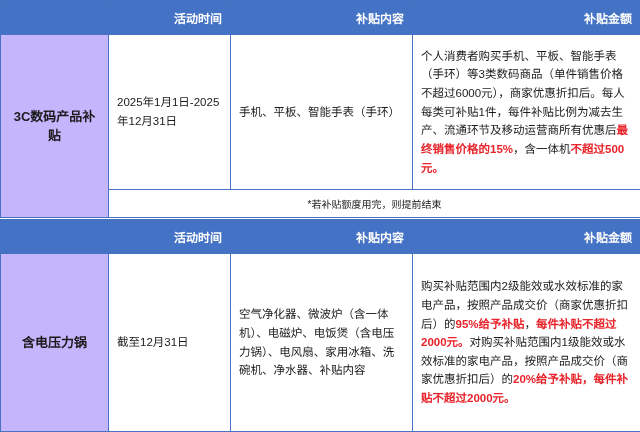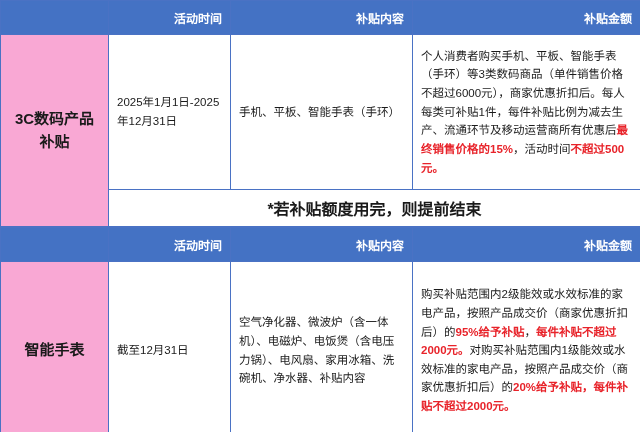--- a/index.html
+++ b/index.html
@@ -42,48 +42,47 @@
     color: #ffffff;
     font-weight: bold;
     text-align: right;
     font-size: 12px;
     height: 34px;
   }
   .hdr.blank {
     background: #4472c4;
   }
   .cat {
-    background: #f9a8d4;
+    background: #c4b5fd;
     color: #1a1a1a;
     font-weight: bold;
     text-align: center;
-    font-size: 15px;
+    font-size: 13px;
     line-height: 1.5;
   }
   .cell {
     font-size: 11.5px;
     color: #1a1a1a;
     line-height: 1.62;
     text-align: left;
   }
   .cell.center {
     text-align: left;
   }
   .amount {
     font-size: 11.5px;
     line-height: 1.62;
     color: #1a1a1a;
     text-align: left;
   }
   .note {
     text-align: center;
-    font-size: 16px;
+    font-size: 10px;
     color: #1a1a1a;
     height: 28px;
-    font-weight: bold;
   }
   .em-red {
     color: #e8232a;
     font-weight: bold;
   }
   .gap {
     height: 2px;
     background: #ffffff;
   }
   .row-tall-1 { height: 155px; }
@@ -105,21 +104,21 @@
       <tr>
         <td class="hdr blank"></td>
         <td class="hdr">活动时间</td>
         <td class="hdr">补贴内容</td>
         <td class="hdr">补贴金额</td>
       </tr>
       <tr class="row-tall-1">
         <td class="cat" rowspan="2">3C数码产品补贴</td>
         <td class="cell center">2025年1月1日-2025年12月31日</td>
         <td class="cell">手机、平板、智能手表（手环）</td>
-        <td class="amount"><span>个人消费者购买手机、平板、智能手表（手环）等3类数码商品（单件销售价格不超过6000元），商家优惠折扣后。每人每类可补贴1件，每件补贴比例为减去生产、流通环节及移动运营商所有优惠后</span><span class="em-red">最终销售价格的15%</span><span>，活动时间</span><span class="em-red">不超过500元。</span></td>
+        <td class="amount"><span>个人消费者购买手机、平板、智能手表（手环）等3类数码商品（单件销售价格不超过6000元），商家优惠折扣后。每人每类可补贴1件，每件补贴比例为减去生产、流通环节及移动运营商所有优惠后</span><span class="em-red">最终销售价格的15%</span><span>，含一体机</span><span class="em-red">不超过500元。</span></td>
       </tr>
       <tr>
         <td class="note" colspan="3">*若补贴额度用完，则提前结束</td>
       </tr>
     </tbody>
   </table>
 
   <div class="gap"></div>
 
   <table class="subsidy">
@@ -130,21 +129,21 @@
         <col class="c4">
     </colgroup>
     <tbody>
       <tr>
         <td class="hdr blank"></td>
         <td class="hdr">活动时间</td>
         <td class="hdr">补贴内容</td>
         <td class="hdr">补贴金额</td>
       </tr>
       <tr class="row-tall-2">
-        <td class="cat">智能手表</td>
+        <td class="cat">含电压力锅</td>
         <td class="cell center">截至12月31日</td>
         <td class="cell">空气净化器、微波炉（含一体机）、电磁炉、电饭煲（含电压力锅）、电风扇、家用冰箱、洗碗机、净水器、补贴内容</td>
         <td class="amount"><span>购买补贴范围内2级能效或水效标准的家电产品，按照产品成交价（商家优惠折扣后）的</span><span class="em-red">95%给予补贴</span><span>，</span><span class="em-red">每件补贴不超过2000元。</span><span>对购买补贴范围内1级能效或水效标准的家电产品，按照产品成交价（商家优惠折扣后）的</span><span class="em-red">20%给予补贴，每件补贴不超过2000元。</span></td>
       </tr>
     </tbody>
   </table>
 
 </div>
 
 </body></html>

